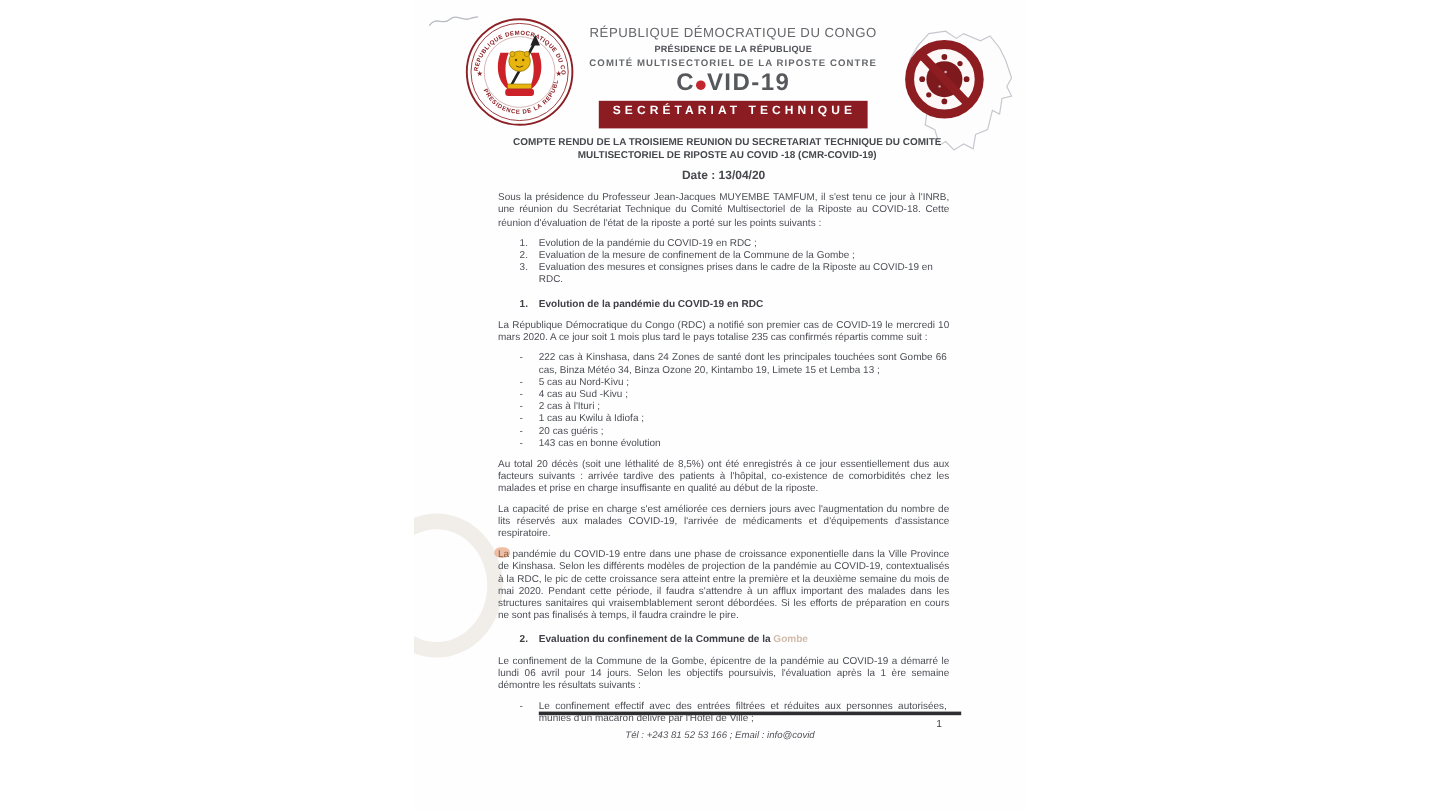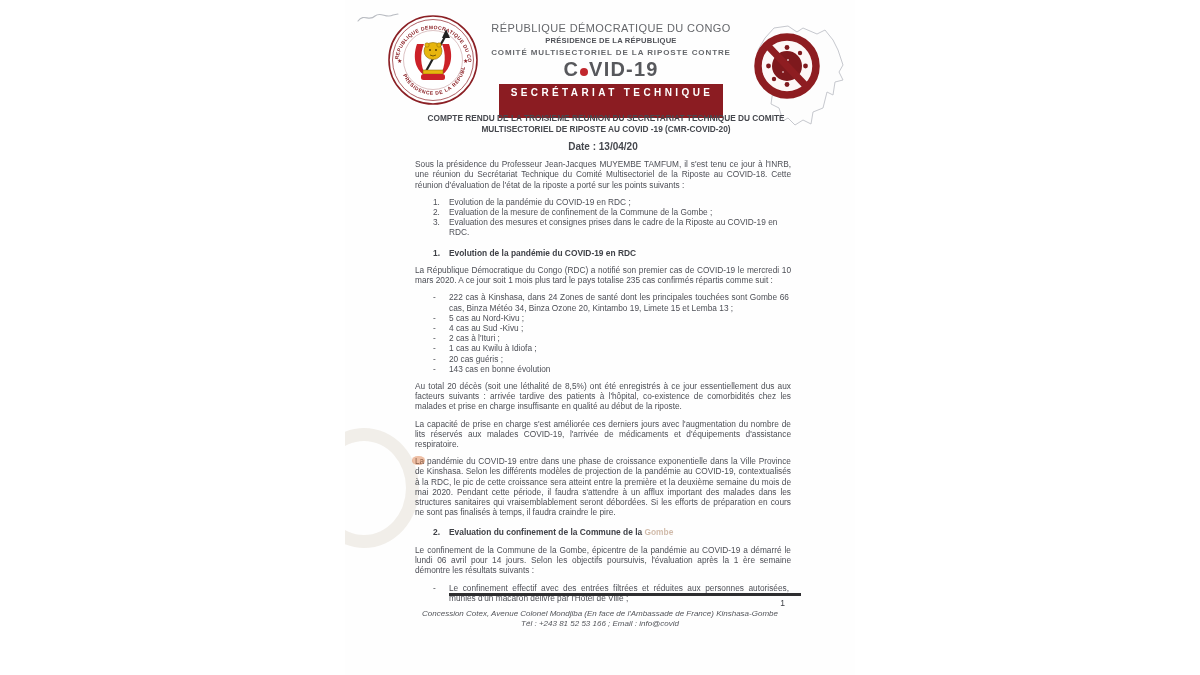--- a/index.html
+++ b/index.html
@@ -18,21 +18,21 @@
   .header { display:flex; align-items:flex-start; padding:14px 0 0 42px; height:106px; }
   .seal { flex:0 0 92px; }
   .hcenter { flex:1 1 auto; text-align:center; padding-top:8px; }
   .hline1 { font-size:11px; font-weight:400; letter-spacing:0.4px; color:#65676b; }
   .hline2 { font-size:7.6px; font-weight:700; letter-spacing:0.2px; color:#505258; margin-top:2px; }
   .hline3 { font-size:8px;  font-weight:600; letter-spacing:0.9px; color:#66686c; margin-top:3px; }
   .covid  { font-size:20px; font-weight:800; letter-spacing:1.2px; color:#57585c; margin-top:1px; }
   .covid .dot { display:inline-block; width:8px; height:8px; border-radius:50%;
                 background:#c1272d; margin:0 1px; }
   .banner { display:inline-block; background:#8b1c22; color:#ffffff; font-size:10px;
-            font-weight:700; letter-spacing:3.4px; padding:3px 10px 20px 12px; margin-top:3px; }
+            font-weight:700; letter-spacing:3.4px; padding:3px 10px 9px 12px; margin-top:3px; }
   .maplogo { flex:0 0 112px; margin-top:6px; }
 
   
   .doc-body { padding:0 64px 0 70px; color:#4d4f56; }
   .title { margin:7px auto 0; width:382px; text-align:center; font-size:8.3px;
            font-weight:700; color:#46484e; line-height:10.6px; }
   .date  { margin-top:7px; text-align:center; font-size:10px; font-weight:700; color:#46484e; }
   .para  { margin-top:7px; font-size:8.3px; line-height:10.2px; text-align:justify; }
   .para.rel { position:relative; }
   .para.rel::before { content:""; position:absolute; left:-3px; top:0; width:13px; height:9px;
@@ -128,21 +128,21 @@
             <circle cx="49" cy="50" r="1.4" fill="#b0575b"></circle>
             <circle cx="45" cy="40" r="1" fill="#ffffff" opacity="0.7"></circle>
             <circle cx="40" cy="52" r="1" fill="#ffffff" opacity="0.6"></circle>
           </g>
           <line x1="25" y1="26" x2="64" y2="67" stroke="#8e1d21" stroke-width="7"></line>
         </g>
       </svg>
     </div>
 
     <div class="doc-body">
-      <p class="title">COMPTE RENDU DE LA TROISIEME REUNION DU SECRETARIAT TECHNIQUE DU COMITE MULTISECTORIEL DE RIPOSTE AU COVID -19 (CMR-COVID-20)</p>
+      <p class="title">COMPTE RENDU DE LA TROISIEME REUNION DU SECRETARIAT TECHNIQUE DU COMITE MULTISECTORIEL DE RIPOSTE AU COVID -18 (CMR-COVID-19)</p>
       <p class="date">Date : 13/04/20</p>
       <p class="para">Sous la présidence du Professeur Jean-Jacques MUYEMBE TAMFUM, il s'est tenu ce jour à l'INRB, une réunion du Secrétariat Technique du Comité Multisectoriel de la Riposte au COVID-18. Cette réunion d'évaluation de l'état de la riposte a porté sur les points suivants :</p>
 
       <div class="olist">
         <div class="oitem">
           <span class="onum">1.</span>
           <span class="otext">Evolution de la pandémie du COVID-19 en RDC ;</span>
         </div>
         <div class="oitem">
           <span class="onum">2.</span>
@@ -205,18 +205,17 @@
         <div class="bitem">
           <span class="dash">-</span>
           <span class="btext">Le confinement effectif avec des entrées filtrées et réduites aux personnes autorisées, munies d'un macaron délivré par l'Hôtel de Ville ;</span>
         </div>
       </div>
     </div>
 
     <div class="footer">
       <div class="rule"></div>
       <div class="pagenum">1</div>
-      <div class="faddr">Concession Cotex, Avenue Colonel Mondjiba (En face de l'Ambassade de France) Kinshasa-Gombe</div>
       <div class="fcontact">Tél : +243 81 52 53 166 ; Email : info@covid</div>
     </div>
 
   </div>
 </div>
 
 </body></html>

